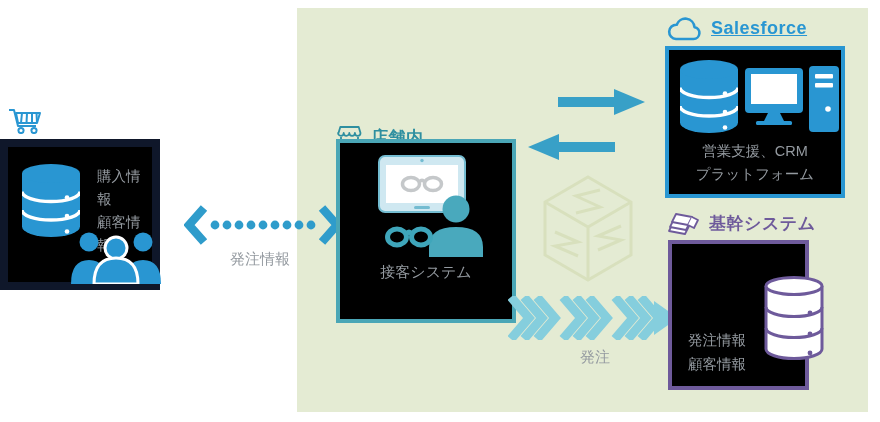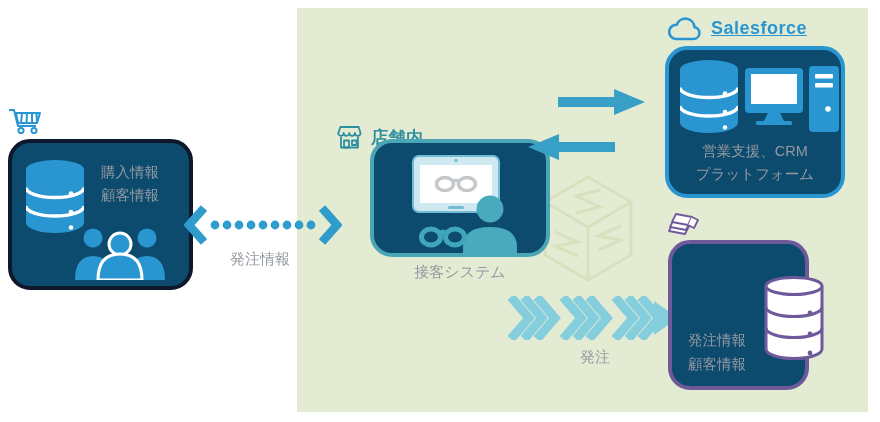--- a/index.html
+++ b/index.html
@@ -10,23 +10,23 @@
   }
   .panel { position:absolute; left:297px; top:8px; width:571px; height:404px; background:#e4ebd3; }
   .watermark { position:absolute; left:538px; top:175px; width:100px; height:107px; }
 
   .node-title { position:absolute; display:flex; align-items:center; gap:8px; white-space:nowrap; }
   .node-title .t { font-weight:bold; font-size:17px; letter-spacing:0.5px; }
   .blue-t { color:#2996d2;text-decoration:underline; }
   .teal-t { color:#2e8fa0; }
   .purple-t { color:#6e5a9b; }
 
-  .box { position:absolute; background:#0c4a6e;border-radius:22px; }
-  .ec-box { left:8px; top:139px; width:185px; height:151px; border:4px solid #0f172a; }
-  .store-box { left:336px; top:139px; width:180px; height:118px; border:4px solid #4aa6b6;margin-left:34px; }
+  .box { position:absolute; background:#000000; }
+  .ec-box { left:0; top:139px; width:160px; height:151px; border:8px solid #0f172a; }
+  .store-box { left:336px; top:139px; width:180px; height:184px; border:4px solid #4aa6b6; }
   .sf-box { left:665px; top:46px; width:180px; height:152px; border:4px solid #2996d2; }
   .core-box { left:668px; top:240px; width:141px; height:150px; border:4px solid #6e5a9b; }
 
   .gray-text { color:#949aa0; font-size:14.5px; line-height:23px; }
   .abs { position:absolute; }
   .center-text { width:100%; text-align:center; }
 
   .arrow-label { position:absolute; color:#949aa0; font-size:15px; text-align:center; }
 </style>
 </head>
@@ -222,20 +222,21 @@
 
   <div class="node-title" style="left:668px; top:209px;">
     <svg width="33" height="28" viewBox="0 0 33 28">
       <g fill="#ffffff" stroke="#6e5a9b" stroke-width="1.8" stroke-linejoin="round">
         <path d="M5 14 L21 17 L17 25 L1 22 Z"></path>
         <path d="M6 10 L22 13 L18 21 L2 18 Z"></path>
         <path d="M8 5 L24 8 L20 16 L4 13 Z"></path>
         <path d="M24 8 L30 11 L26 19 L20 16"></path>
       </g>
     </svg>
+    <span class="t purple-t">基幹システム</span>
   </div>
 
   <div class="box core-box">
     <div class="abs gray-text" style="left:16px; top:84px; line-height:24px;">
       <div>発注情報</div>
       <div>顧客情報</div>
     </div>
     <svg class="abs" style="left:92px; top:32px;" width="60" height="86" viewBox="0 0 60 86">
       <g fill="#ffffff" stroke="#6e5a9b" stroke-width="3">
         <path d="M2 10 V73 a28 9.5 0 0 0 56 0 V10"></path>

